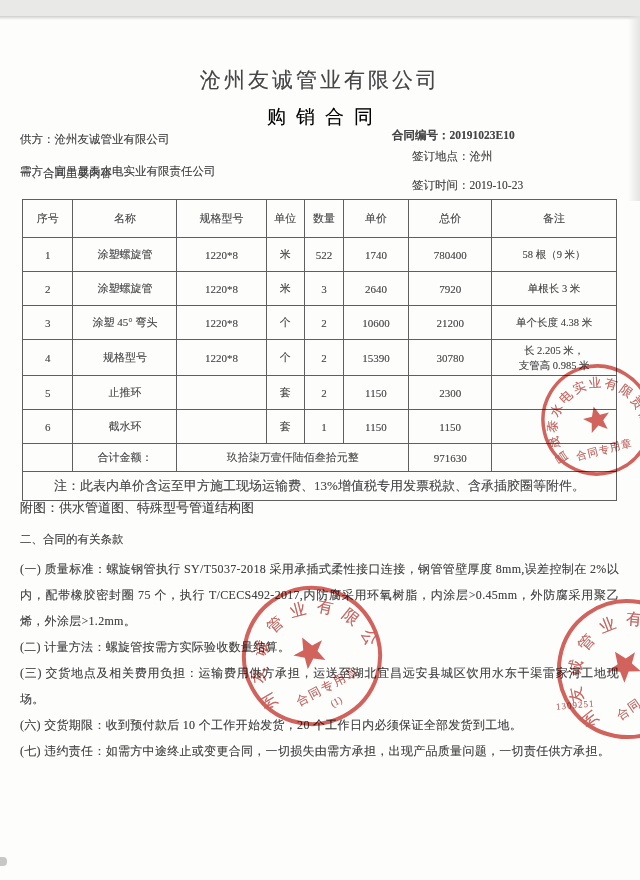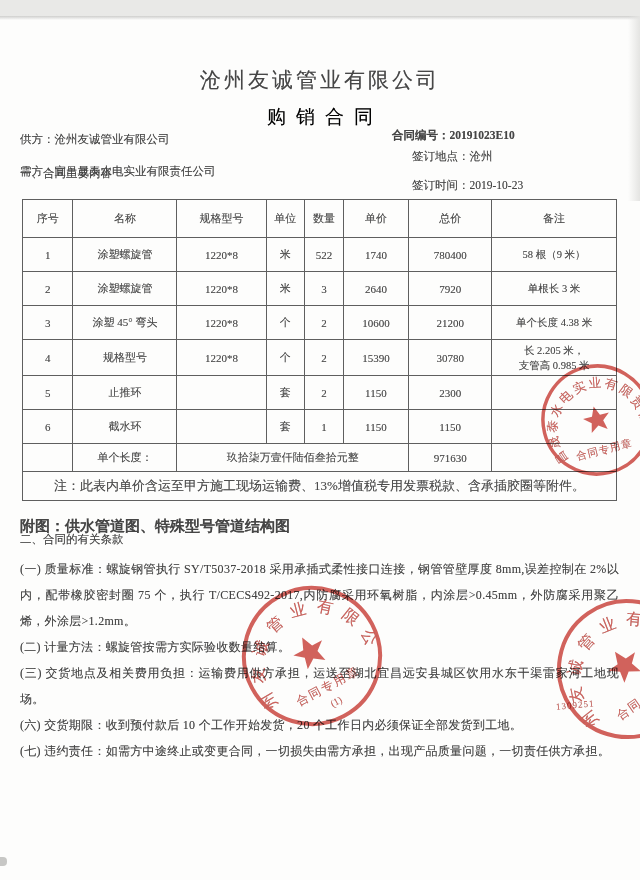--- a/index.html
+++ b/index.html
@@ -43,21 +43,21 @@
     font-weight:normal;padding:1px 2px;overflow:hidden;
   }
   table.items{border:1.5px solid #4c4c4c;}
   tr.hdr{height:38px;}
   tr.r{height:34px;}
   tr.r4{height:36px;}
   td.remark{white-space:pre-line;line-height:15px;font-size:10.5px;}
   tr.total{height:28px;}
   td.note{height:26px;text-align:left;font-size:13px;padding-left:5px;white-space:nowrap;}
 
-  .attachment{position:absolute;left:20px;top:501px;font-size:15px;font-weight:bold;}
+  .attachment{position:absolute;left:20px;top:483px;font-size:13px;}
 
   .terms{position:absolute;left:20px;top:540px;width:599px;
     font-size:12px;line-height:26px;letter-spacing:.3px;text-align:justify;}
   .terms p{margin:0;}
   .terms p.hang{padding-left:30px;text-indent:-30px;}
 
   
   .seal{position:absolute;mix-blend-mode:multiply;opacity:.85;}
   .seal text{fill:#cc4740;}
   .seal .ring{stroke:#cc4740;fill:none;}
@@ -168,21 +168,21 @@
           <td>套</td>
           <td>1</td>
           <td>1150</td>
           <td>1150</td>
           <td class="remark"></td>
         </tr>
       </tbody>
     <tbody>
       <tr class="total">
         <td></td>
-        <td>单个长度：</td>
+        <td>合计金额：</td>
         <td colspan="4">玖拾柒万壹仟陆佰叁拾元整</td>
         <td>971630</td>
         <td></td>
       </tr>
       <tr>
         <td class="note" colspan="8">注：此表内单价含运至甲方施工现场运输费、13%增值税专用发票税款、含承插胶圈等附件。</td>
       </tr>
     </tbody>
   </table>
 

